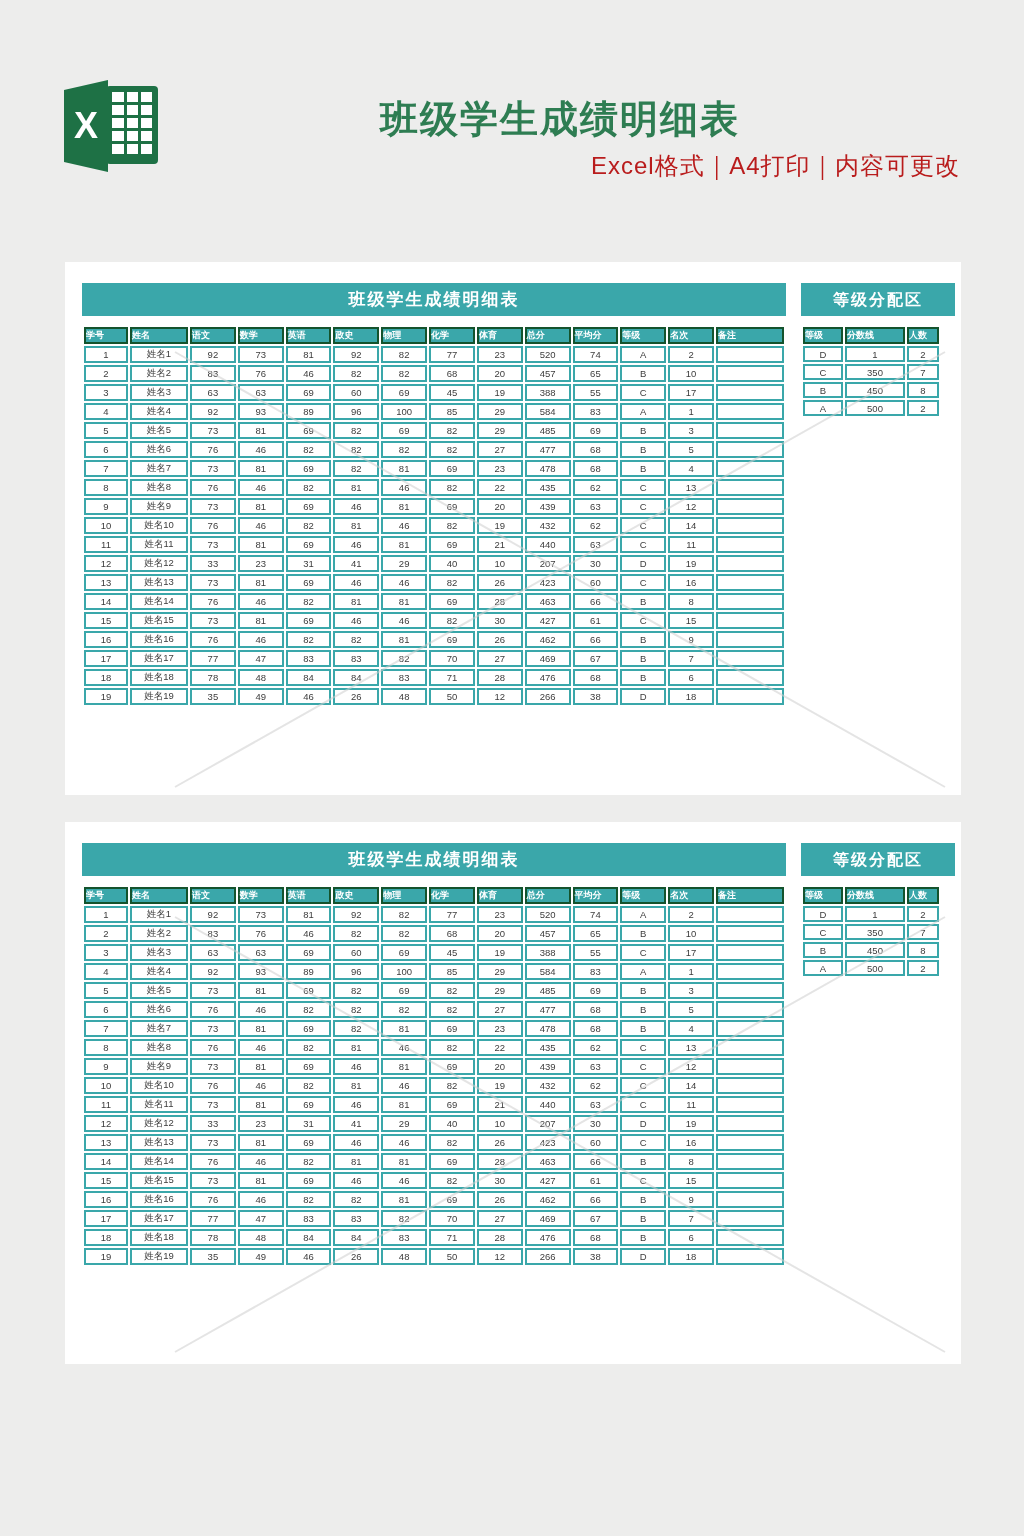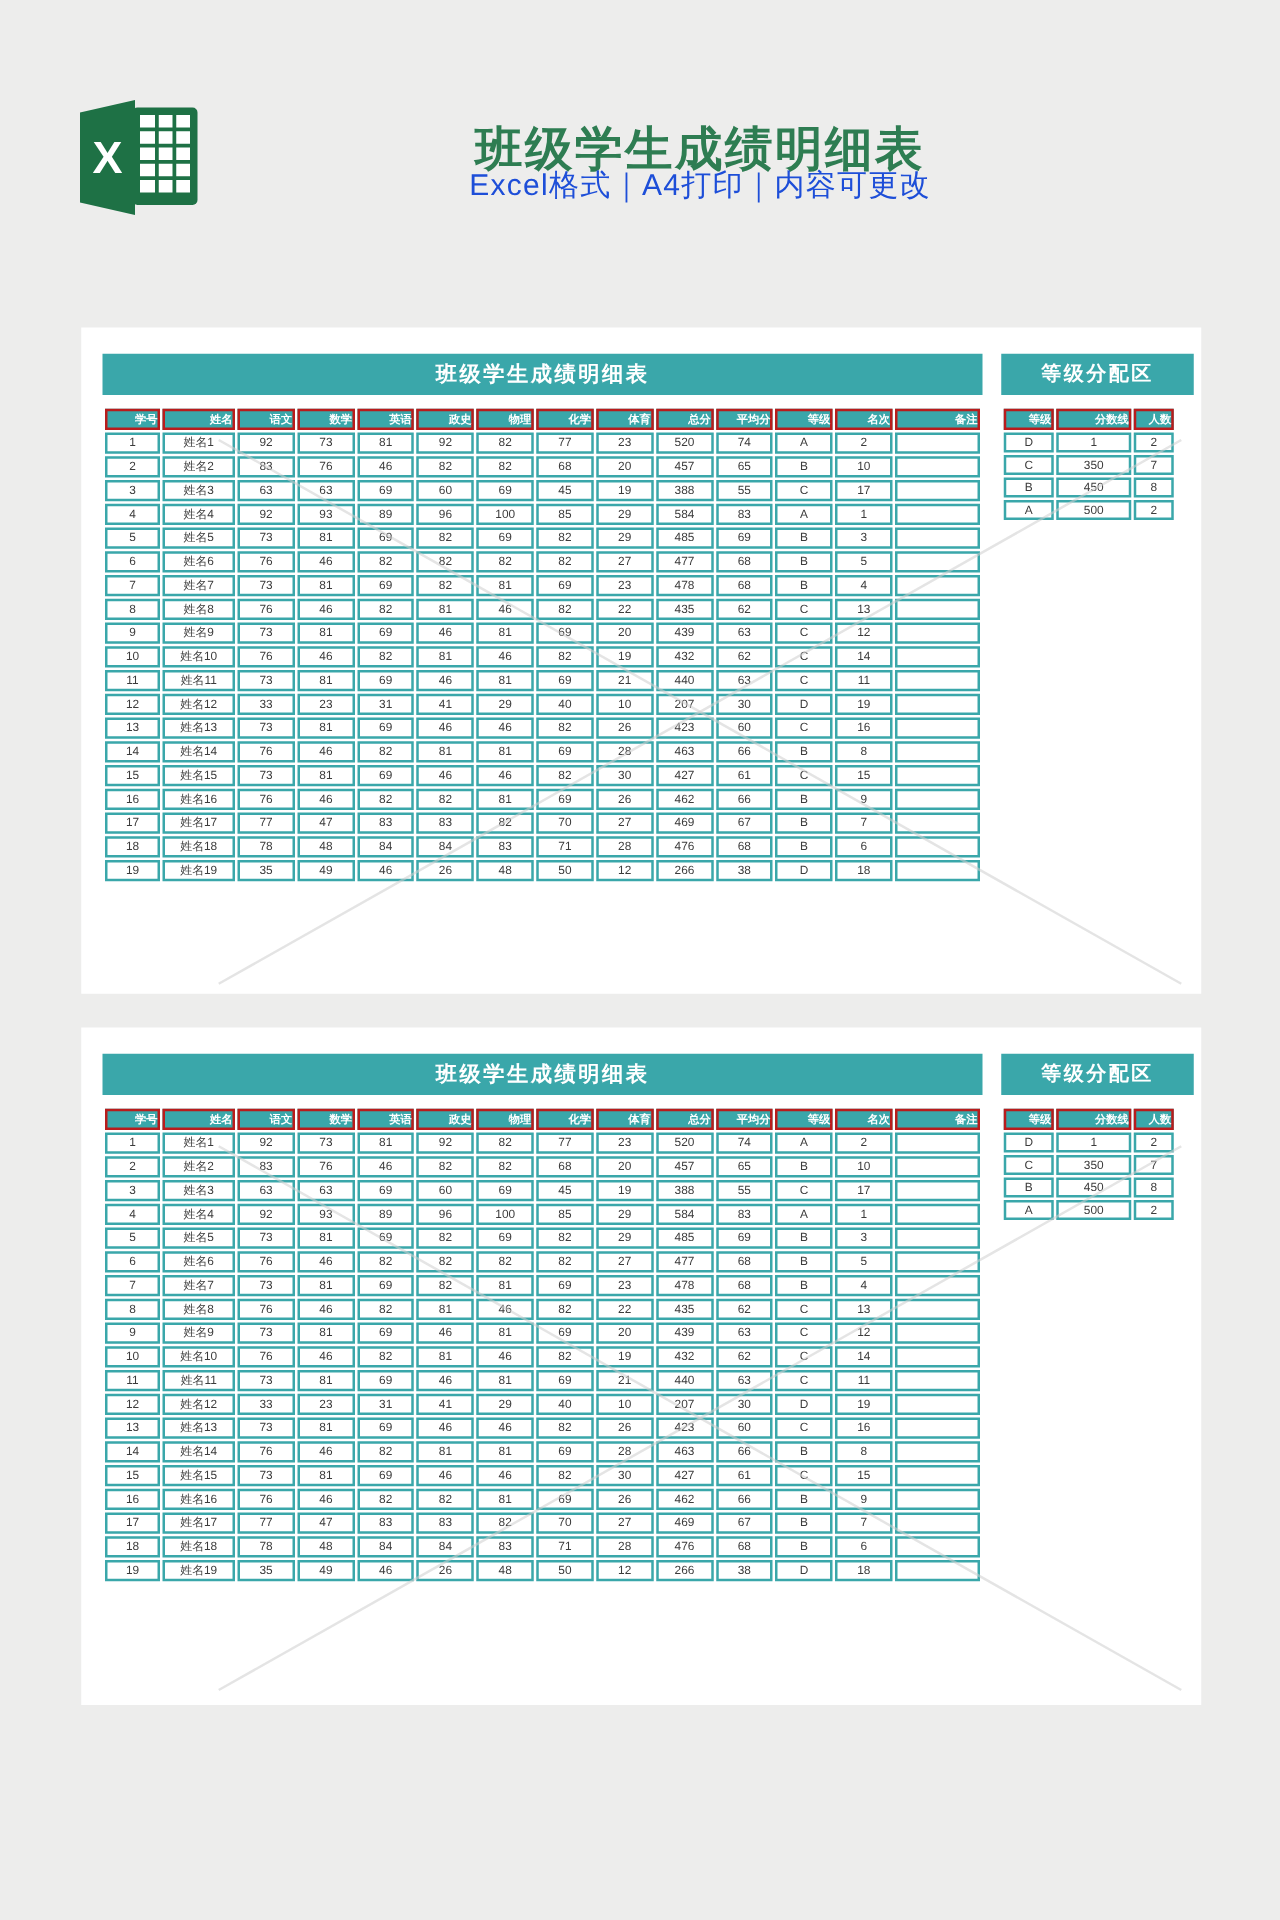--- a/index.html
+++ b/index.html
@@ -13,22 +13,22 @@
 
   
   .top-header { position:absolute; left:0; top:0; width:1024px; height:230px; }
   .excel-logo { position:absolute; left:64px; top:80px; width:100px; height:92px; }
   .page-title {
     position:absolute; left:160px; top:94px; width:800px;
     text-align:center; font-size:38px; font-weight:bold;
     color:#2E7D52; letter-spacing:2px;
   }
   .page-subtitle {
-    position:absolute; left:160px; top:132px; width:800px;
-    text-align:center; font-size:24px; color:#1d4ed8; letter-spacing:1px;
+    position:absolute; left:160px; top:150px; width:800px;
+    text-align:right; font-size:24px; color:#b91c1c; letter-spacing:1px;
   }
 
   
   .card { position:absolute; left:65px; width:896px; background:#FFFFFF; }
   .card-1 { top:262px; height:533px; }
   .card-2 { top:822px; height:542px; }
 
   .bar-title {
     position:absolute; top:21px; height:33px; line-height:33px;
     background:#3AA7AA; color:#FFFFFF; text-align:center;
@@ -39,23 +39,23 @@
 
   table {
     position:absolute; top:63px;
     border-collapse:separate; border-spacing:2px;
     table-layout:fixed; background:#FFFFFF;
   }
   .main-table { left:17px; width:704px; }
   .side-table { left:736px; width:140px; }
 
   th {
-    background:#3AA7AA; border:2px solid #b91c1c;
+    background:#3AA7AA; border:2px solid #14532d;
     color:#FFFFFF; font-size:9px; font-weight:bold;
-    height:15px; text-align:right; padding:0;
+    height:15px; text-align:left; padding:0;
   }
   td {
     background:#FFFFFF; border:2px solid #3AA7AA;
     color:#3C3C3C; font-size:9.5px;
     height:16px; text-align:center; padding:0;
   }
   .main-table th:nth-child(1),  .main-table td:nth-child(1)  { width:44px; }
   .main-table th:nth-child(2),  .main-table td:nth-child(2)  { width:58px; }
   .main-table th:nth-child(14), .main-table td:nth-child(14) { width:68px; }
   .side-table th:nth-child(1), .side-table td:nth-child(1) { width:40px; }

